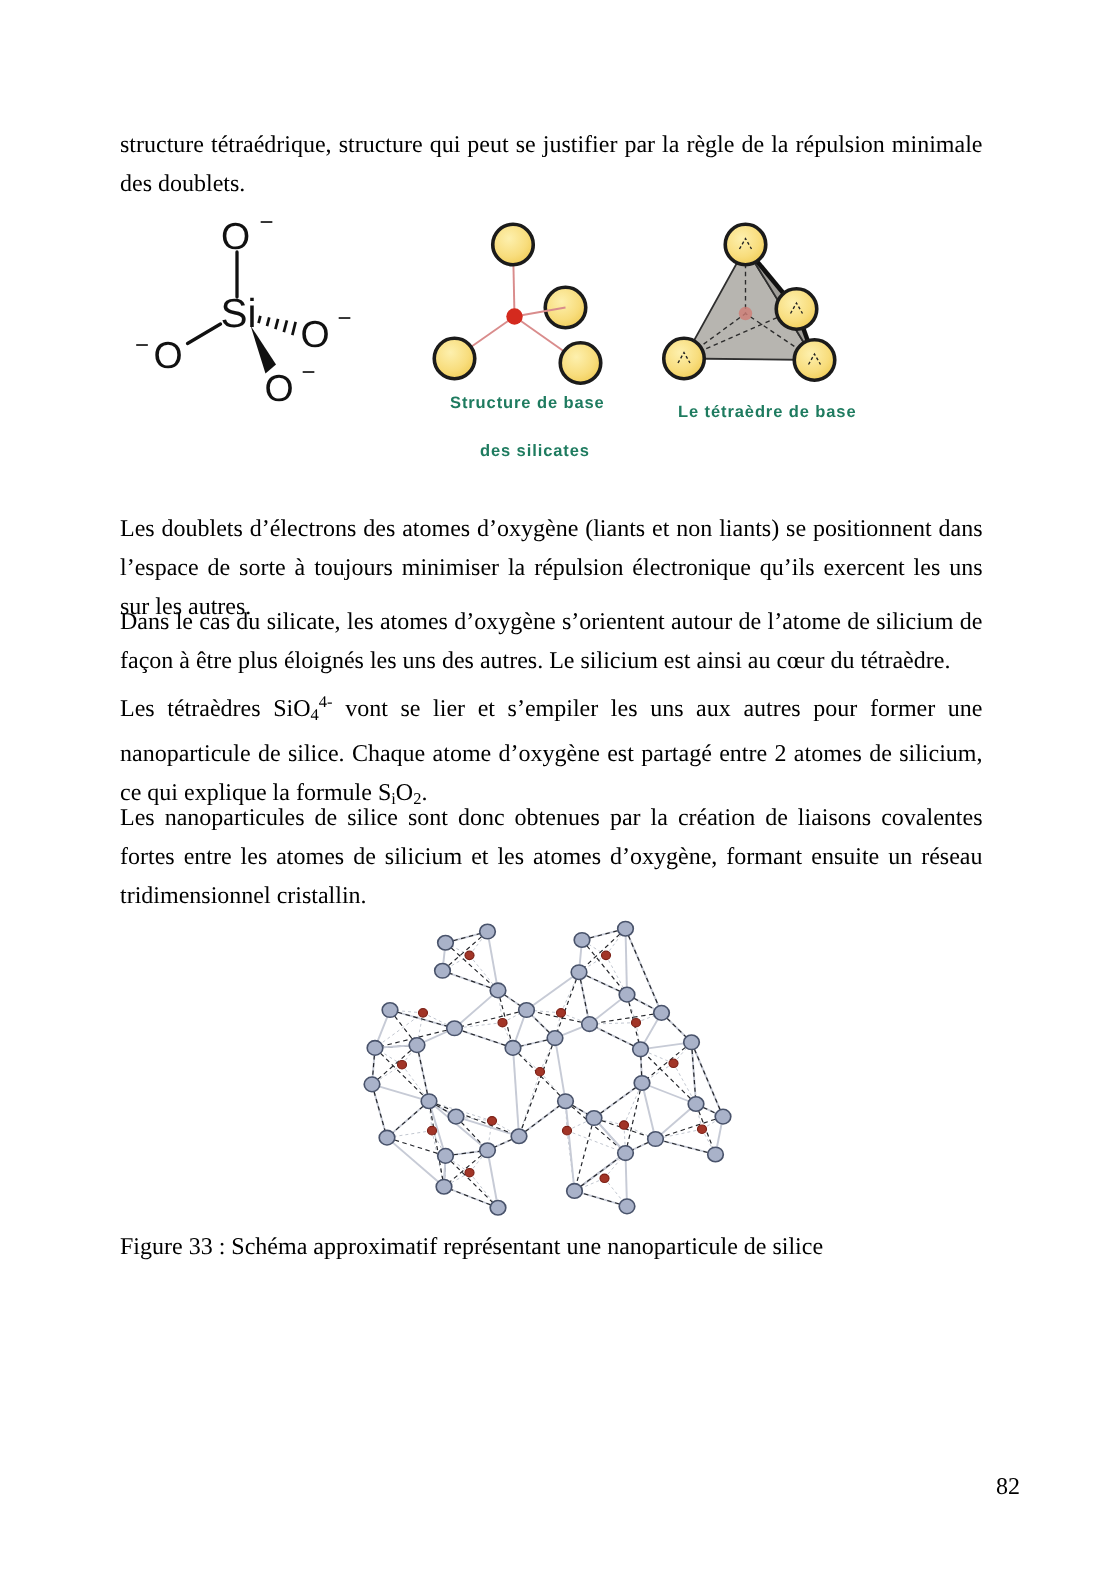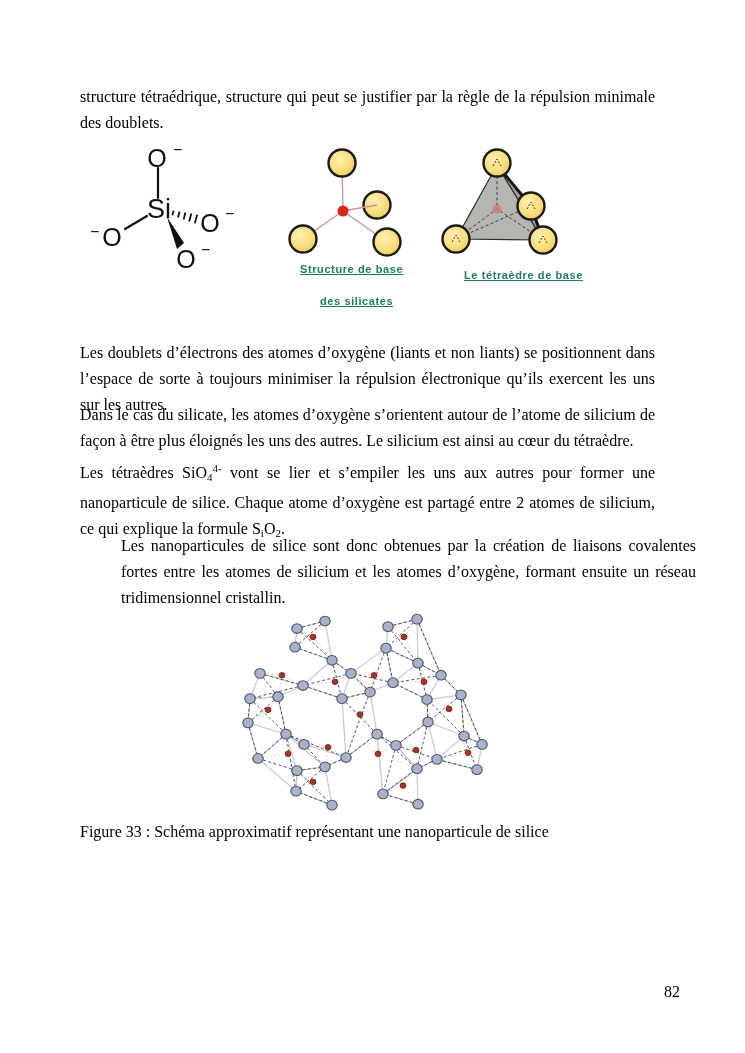--- a/index.html
+++ b/index.html
@@ -27,21 +27,20 @@
   }
   .teal-caption {
     position: absolute;
     font-family: "Liberation Sans", sans-serif;
     font-weight: bold;
     font-size: 11px;
     line-height: 14px;
     letter-spacing: 0.6px;
     color: #1e7b5f;
     white-space: nowrap;
-    text-decoration: underline;
   }
   .page-number {
     position: absolute;
     top: 983px;
     left: 664px;
     font-size: 16px;
   }
   
   .bond { stroke: #111; stroke-width: 2.2; stroke-linecap: round; }
   .hashline { stroke: #111; stroke-width: 1.8; stroke-linecap: butt; }
@@ -128,30 +127,30 @@
       </g>
       <g>
         <circle cx="26" cy="91" r="13.5" fill="url(#yg)" stroke="#1b1b1b" stroke-width="2.4"></circle>
         <path class="sphere-dash" d="M 22 94 L 26 87 L 30 94"></path>
       </g>
       <g>
         <circle cx="113" cy="92" r="13.5" fill="url(#yg)" stroke="#1b1b1b" stroke-width="2.4"></circle>
         <path class="sphere-dash" d="M 109 95 L 113 88 L 117 95"></path>
       </g>
     </svg>
-    <div class="teal-caption" style="left:384px; top:124px;">Le tétraèdre de base</div>
+    <div class="teal-caption" style="left:372px; top:124px;">Le tétraèdre de base</div>
   </div>
 
   <p class="body-text col" style="top:402px;">Dans le cas du silicate, les atomes d’oxygène s’orientent autour de l’atome de silicium de façon à être plus éloignés les uns des autres. Le silicium est ainsi au cœur du tétraèdre.</p>
 
   <p class="body-text col" style="top:340px;">Les doublets d’électrons des atomes d’oxygène (liants et non liants) se positionnent dans l’espace de sorte à toujours minimiser la répulsion électronique qu’ils exercent les uns sur les autres.</p>
 
   <p class="body-text col" style="top:455px;"><span>Les tétraèdres SiO</span><span class="sub">4</span><span class="sup">4-</span><span> vont se lier et s’empiler les uns aux autres pour former une nanoparticule de silice. Chaque atome d’oxygène est partagé entre 2 atomes de silicium, ce qui explique la formule S</span><span class="sub">i</span><span>O</span><span class="sub">2</span><span>.</span></p>
 
-  <p class="body-text col" style="top:533px;margin-left:41px;">Les nanoparticules de silice sont donc obtenues par la création de liaisons covalentes fortes entre les atomes de silicium et les atomes d’oxygène, formant ensuite un réseau tridimensionnel cristallin.</p>
+  <p class="body-text col" style="top:533px;">Les nanoparticules de silice sont donc obtenues par la création de liaisons covalentes fortes entre les atomes de silicium et les atomes d’oxygène, formant ensuite un réseau tridimensionnel cristallin.</p>
 
   <div class="col" style="top:607px; height:215px; position:absolute;">
     <svg id="network-svg" width="300" height="215" viewBox="0 0 300 230" preserveAspectRatio="none" style="position:absolute; left:145px; top:0;">
         <line x1="88" y1="32" x2="72" y2="23" class="net-si"></line>
         <line x1="88" y1="32" x2="100" y2="15" class="net-si"></line>
         <line x1="88" y1="32" x2="107" y2="57" class="net-si"></line>
         <line x1="88" y1="32" x2="70" y2="43" class="net-si"></line>
         <line x1="72" y1="23" x2="100" y2="15" class="net-light"></line>
         <line x1="72" y1="23" x2="100" y2="15" class="net-dash"></line>
         <line x1="100" y1="15" x2="107" y2="57" class="net-light"></line>

